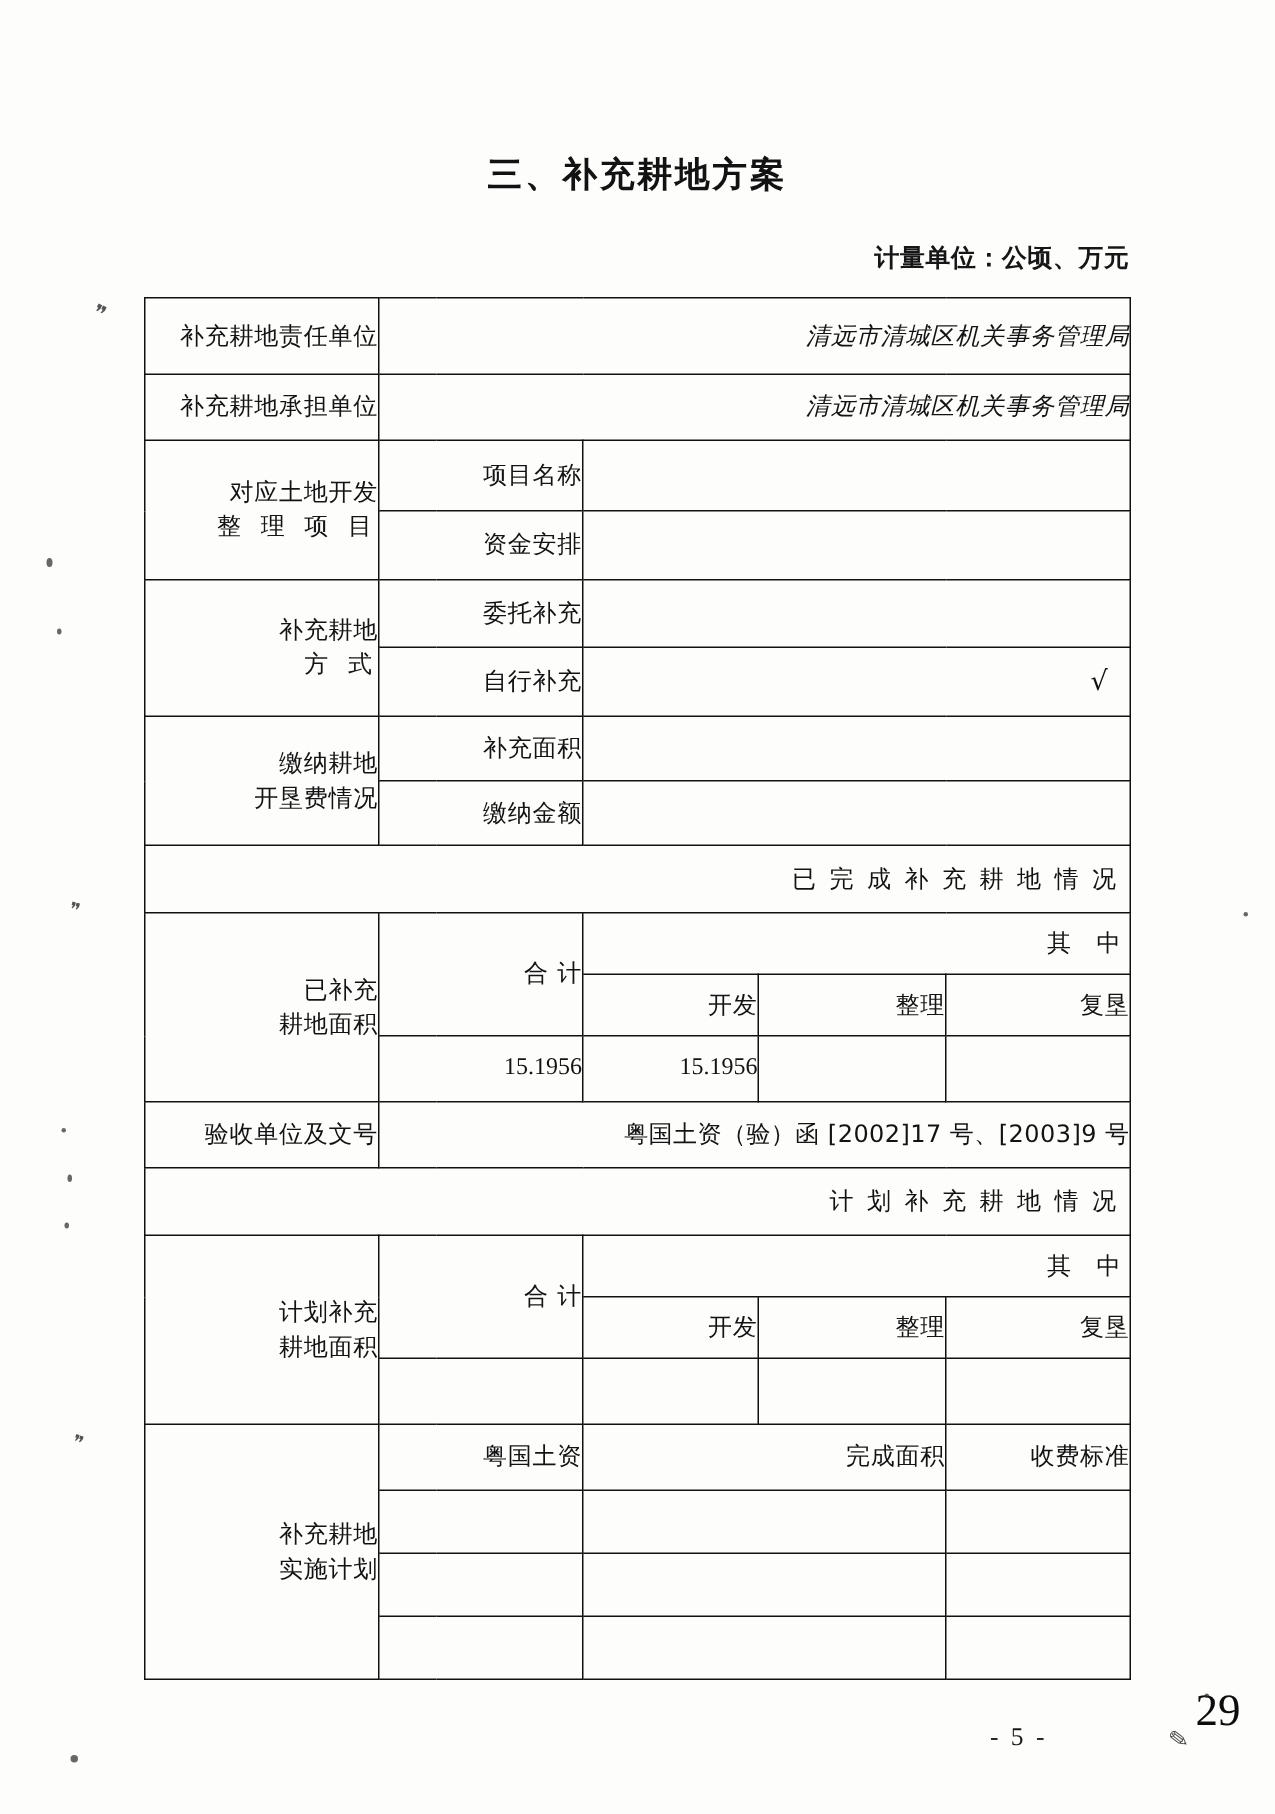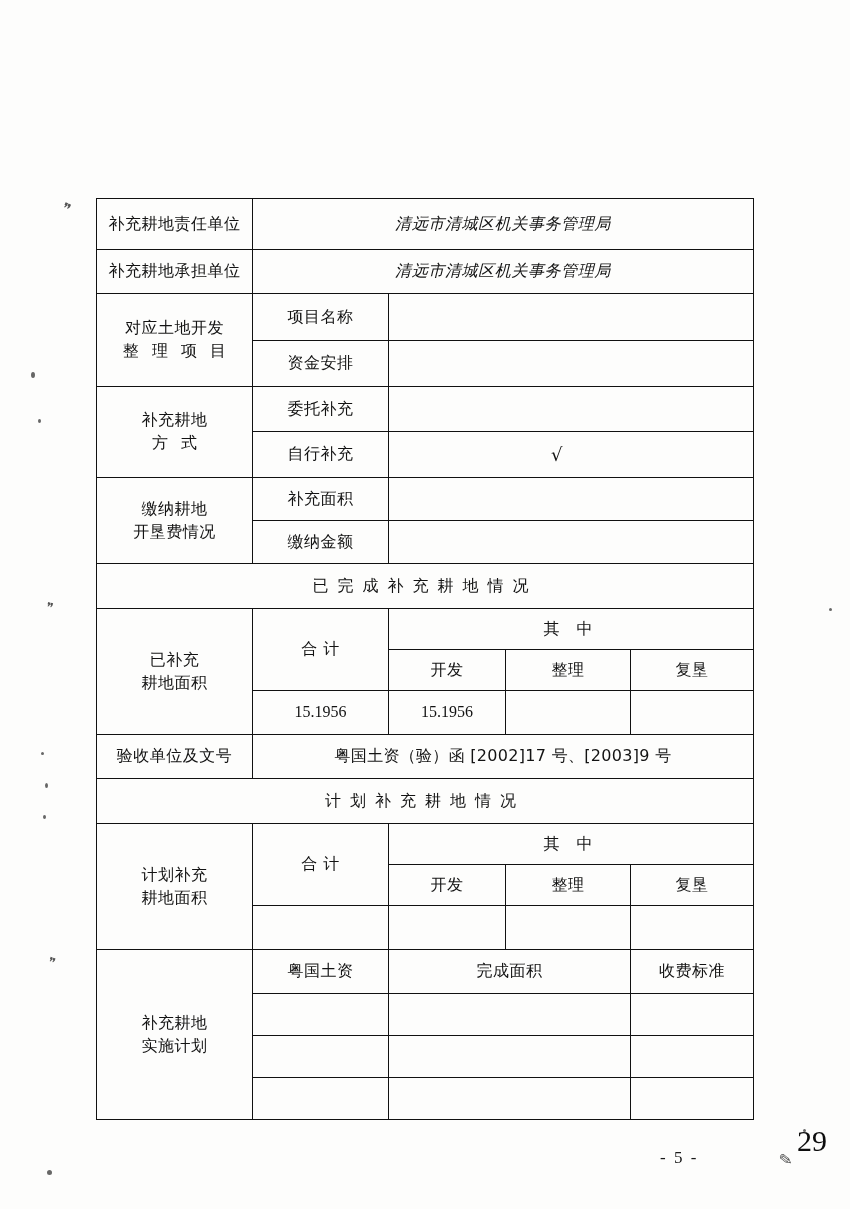--- a/index.html
+++ b/index.html
@@ -51,21 +51,21 @@
   table.form {
     position: absolute;
     left: 96px;
     top: 198px;
     width: 657px;
     border-collapse: collapse;
     table-layout: fixed;
   }
   table.form td {
     border: 1.6px solid #111111;
-    text-align: center;
+    text-align: right;
     vertical-align: middle;
     font-size: 16px;
     color: #131313;
     padding: 0;
     line-height: 1.42;
   }
   .lbl {
     font-size: 16px;
     letter-spacing: 0.5px;
   }
@@ -145,21 +145,23 @@
     color: #2b2b2b;
     font-size: 13px;
     opacity: .8;
   }
 </style>
 </head>
 <body>
 
 <div class="page">
 
-
+  <div class="title">三、补充耕地方案</div>
+
+  <div class="unit-line">计量单位：公顷、万元</div>
 
   <table class="form">
     <colgroup>
       <col style="width:156px">
       <col style="width:38px">
       <col style="width:98px">
       <col style="width:117px">
       <col style="width:125px">
       <col style="width:123px">
     </colgroup>

